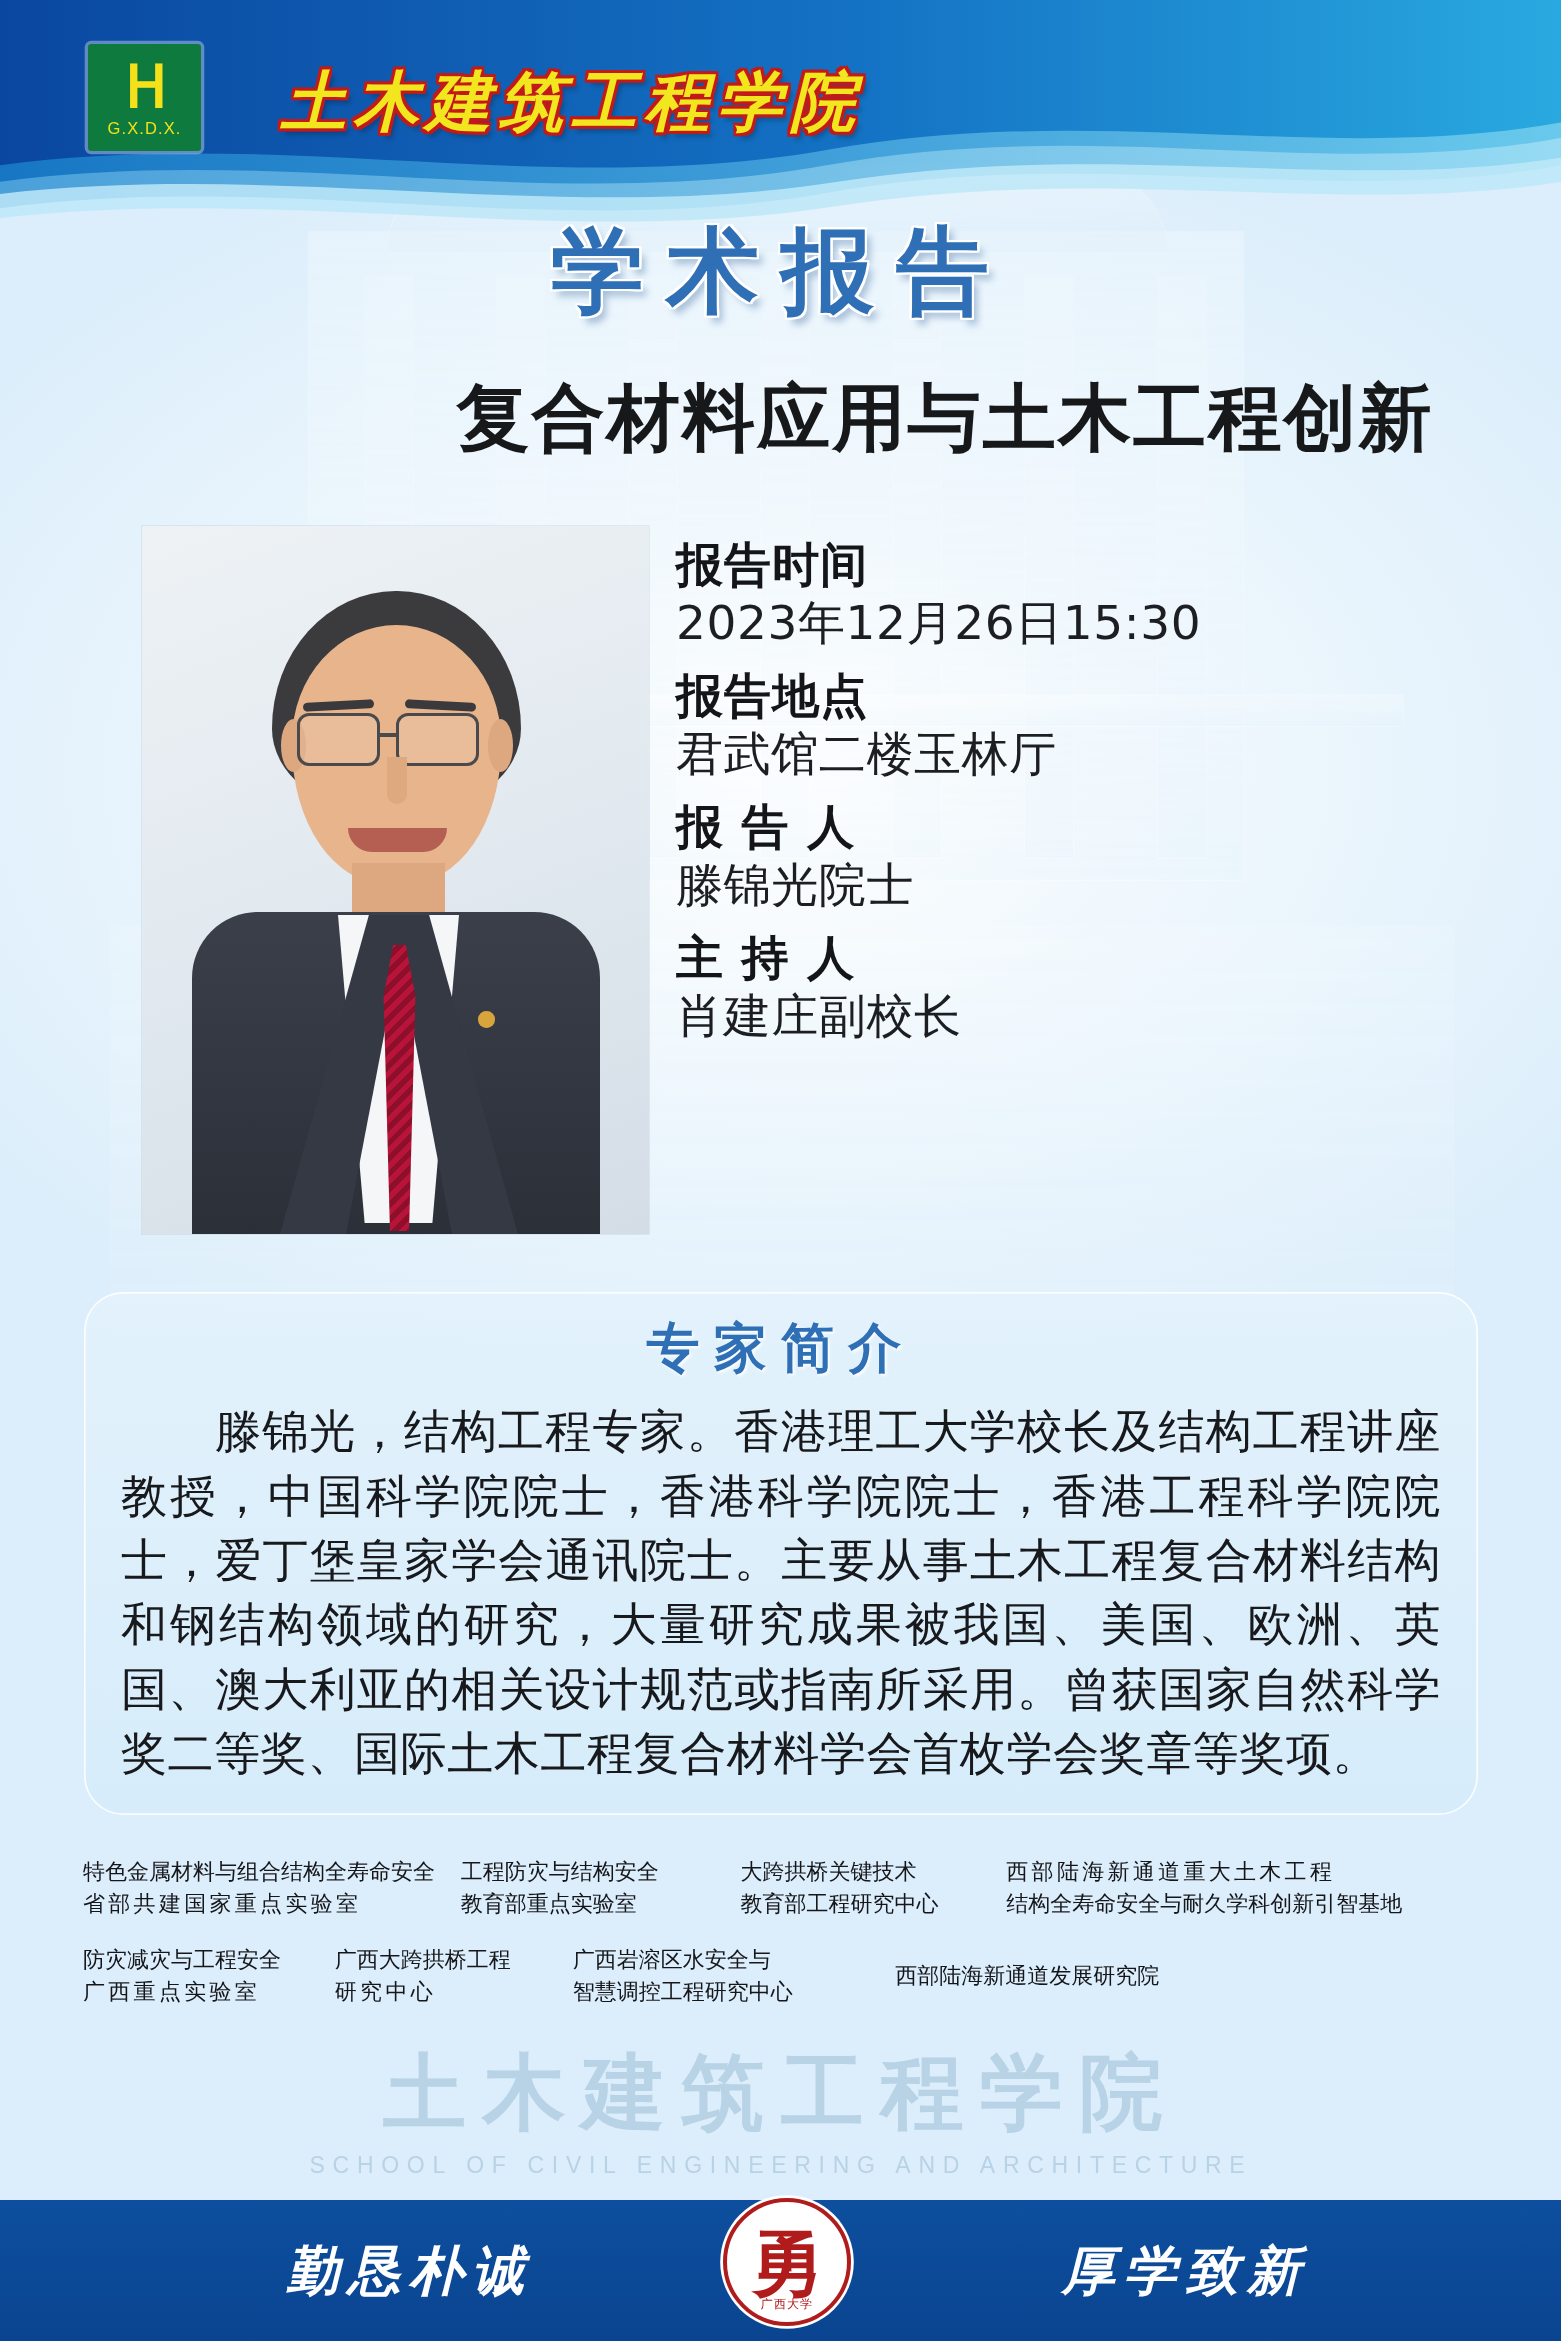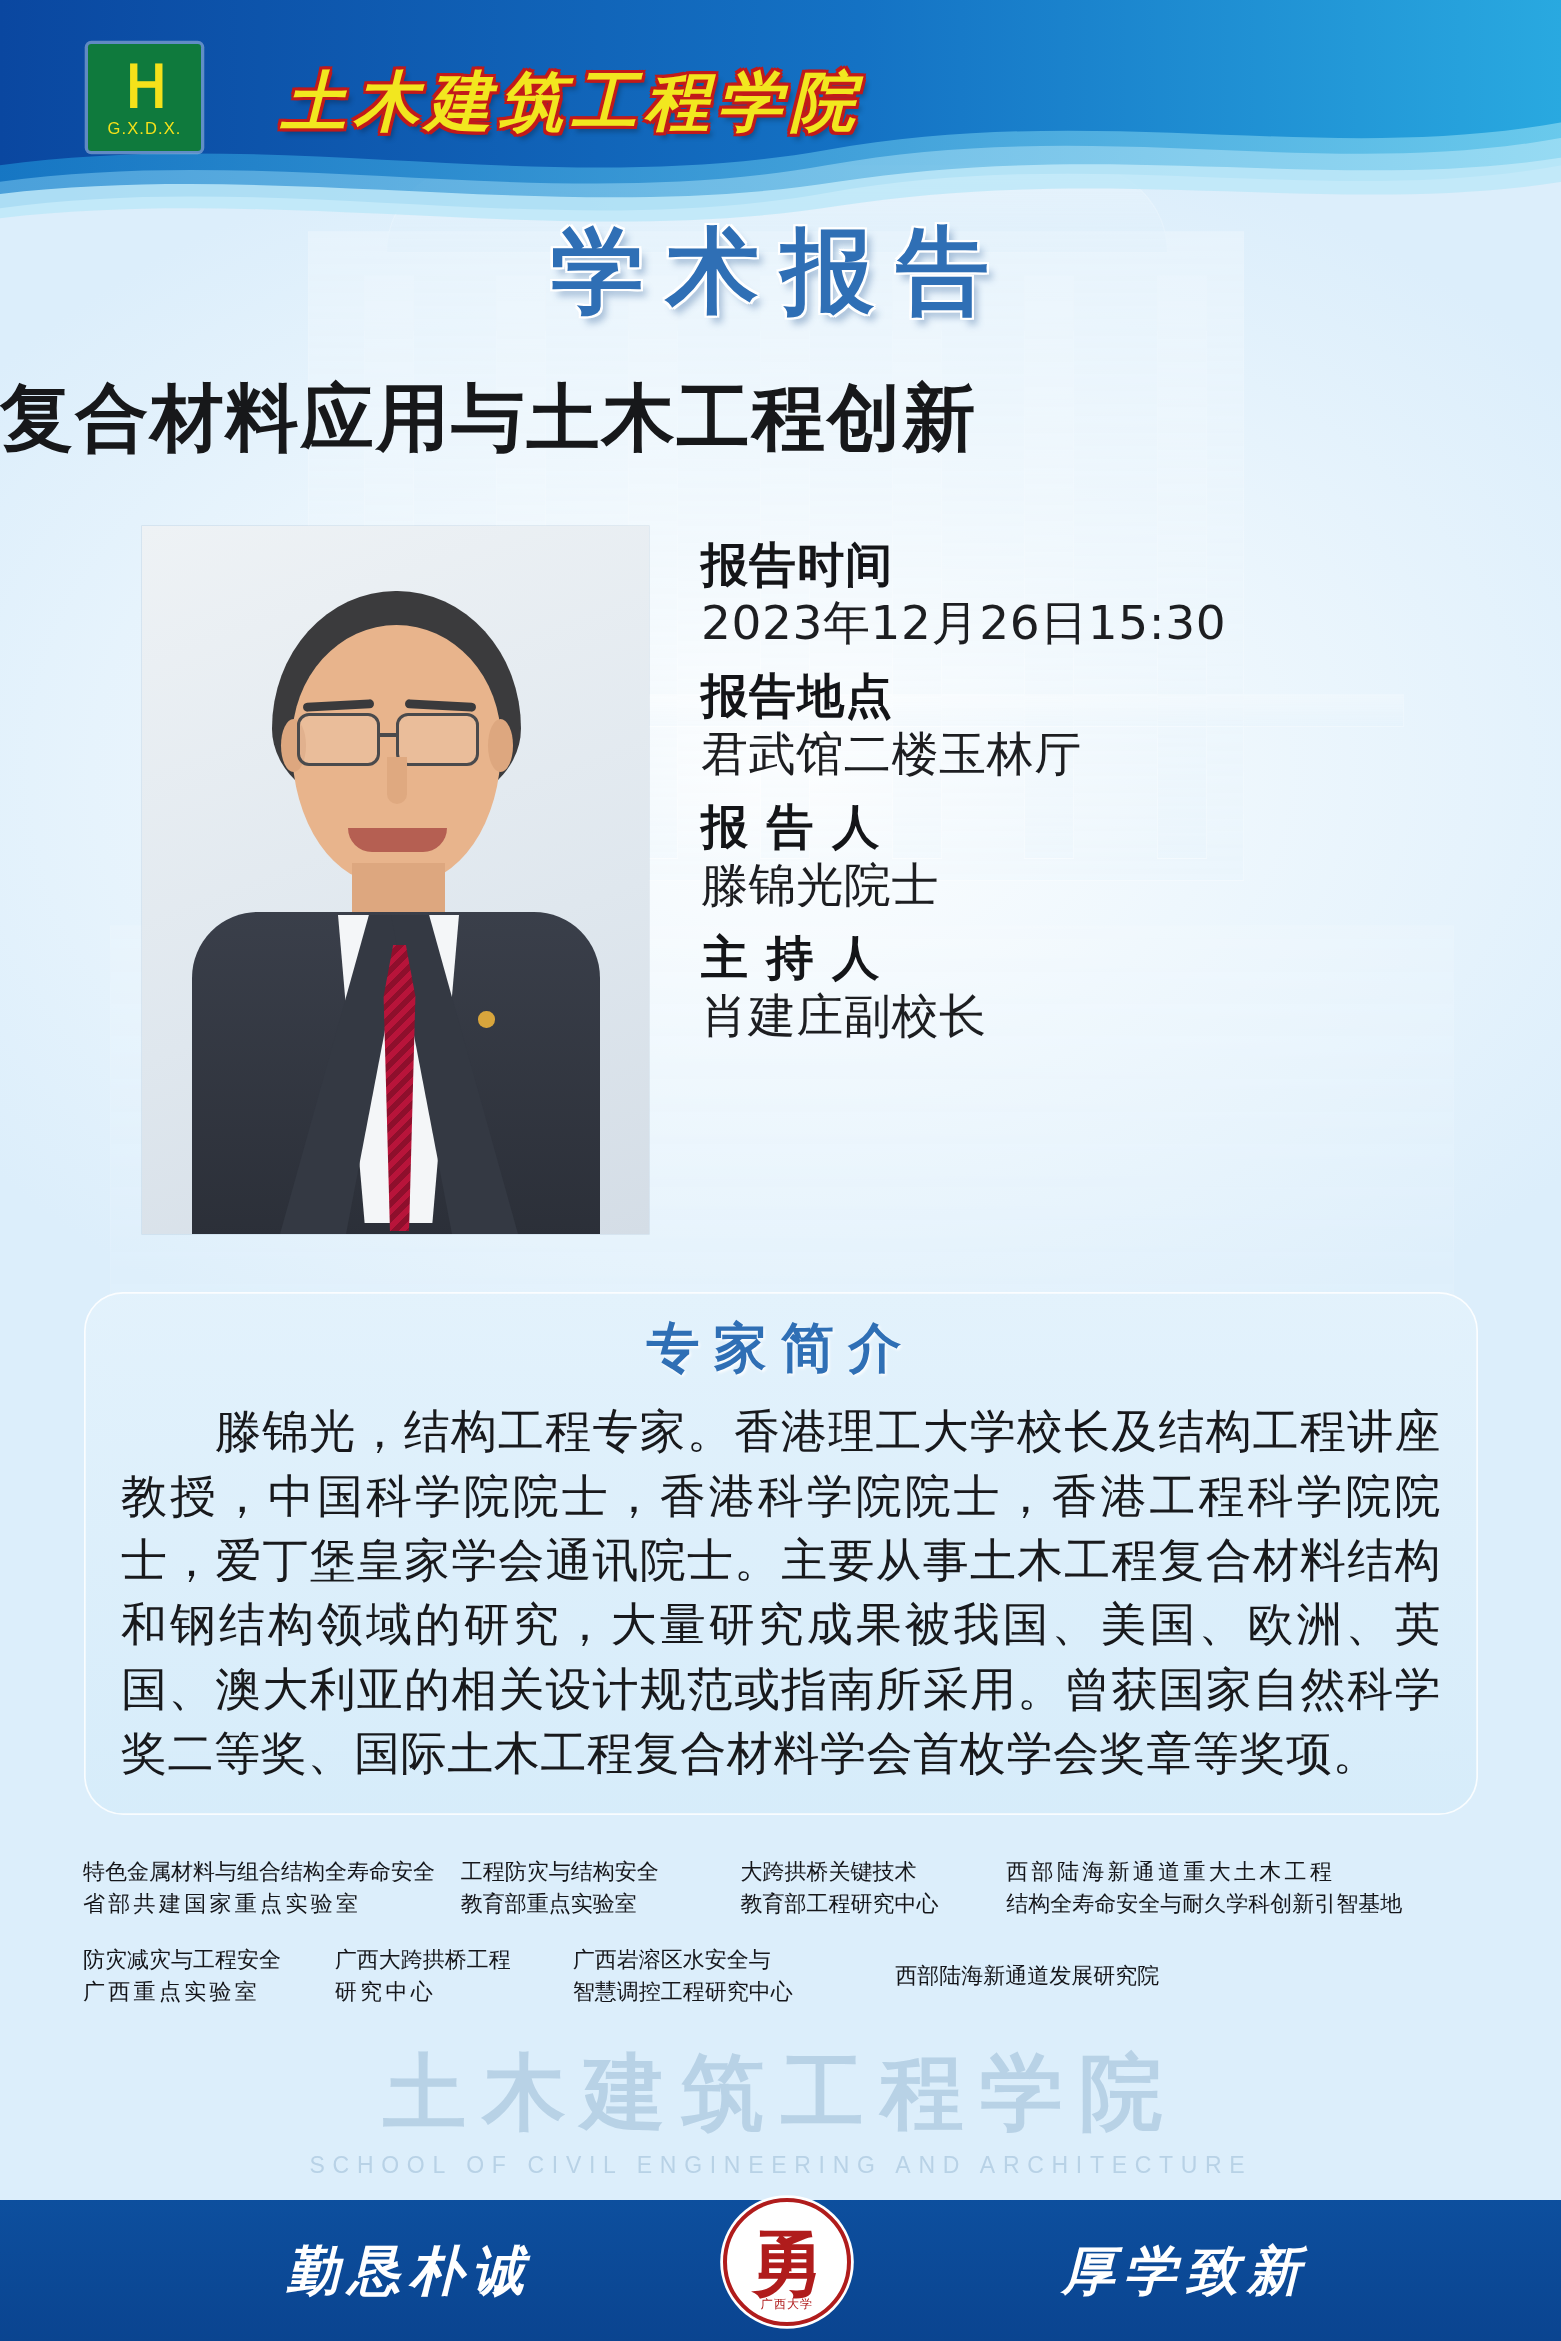--- a/index.html
+++ b/index.html
@@ -103,21 +103,21 @@
       -2.2px 0 0 #ffffff, 2.2px 0 0 #ffffff, 0 -2.2px 0 #ffffff, 0 2.2px 0 #ffffff,
       -2.2px -2.2px 0 #ffffff, 2.2px -2.2px 0 #ffffff, -2.2px 2.2px 0 #ffffff, 2.2px 2.2px 0 #ffffff,
       5.5px 6.6px 7.7px rgba(40,90,150,0.35);
     white-space: nowrap;
   }
 
   .lecture-title {
     position: absolute;
     left: 0; top: 370px;
     width: 1434px;
-    text-align: left;
+    text-align: right;
     font-family: "DejaVu Sans", sans-serif;
     font-size: 73px;
     font-weight: 700;
     color: #17181a;
     letter-spacing: 2.2px;
     white-space: nowrap;
   }
 
   
   .portrait {
@@ -172,21 +172,21 @@
   .p-tie {
     position:absolute; left:231px; top:419px; width:53px; height:286px;
     background: repeating-linear-gradient(135deg, #b8143a 0px, #b8143a 5.5px, #8e0f2c 5.5px, #8e0f2c 11px);
     clip-path: polygon(38% 0, 62% 0, 80% 18%, 68% 100%, 32% 100%, 20% 18%);
   }
   .p-pin { position:absolute; left:336px; top:485px; width:16.5px; height:16.5px; background:#d8a53c; border-radius:50%; }
 
   
   .info {
     position: absolute;
-    left: 701px; top: 537px;
+    left: 676px; top: 537px;
     width: 782px;
   }
   .info-label {
     font-family: "DejaVu Sans", sans-serif;
     font-size: 47px;
     font-weight: 700;
     color: #141518;
     letter-spacing: 1.1px;
     line-height: 1.18;
     white-space: nowrap;

